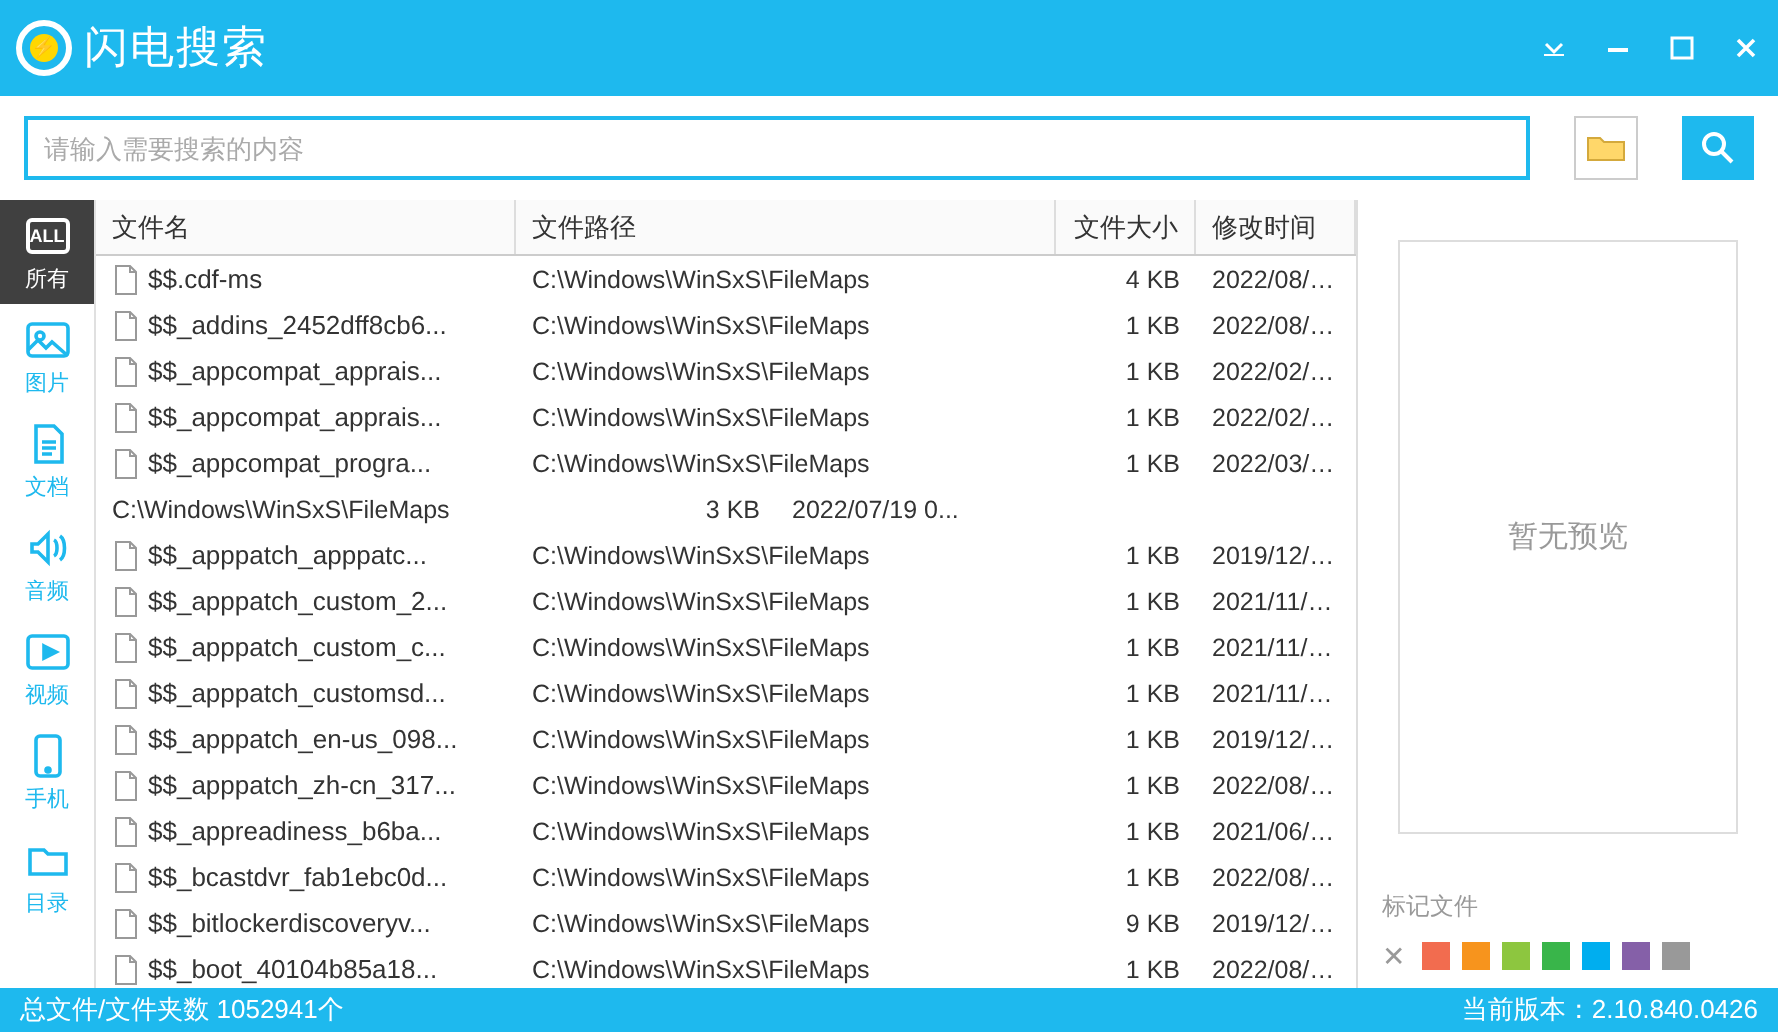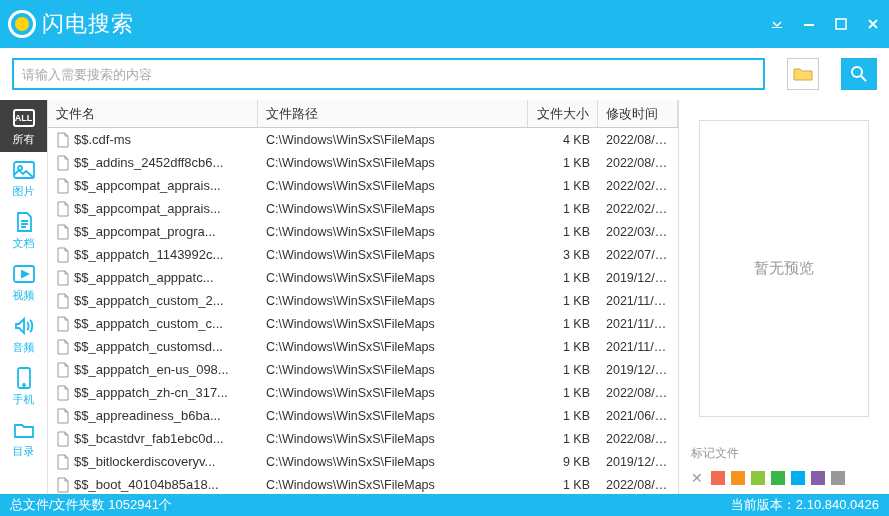--- a/index.html
+++ b/index.html
@@ -124,34 +124,34 @@
         <div class="side-icon">
           <svg width="20" height="22" stroke="currentColor" fill="none" stroke-width="1.8">
             <path d="M4 2h9l4 4v14H4z"></path>
             <path d="M7 10h7M7 13h7M7 16h5"></path>
           </svg>
         </div>
         <div class="side-label">文档</div>
       </div>
       <div class="side-item">
         <div class="side-icon">
+          <svg width="22" height="20" stroke="currentColor" fill="none" stroke-width="1.8">
+            <path d="M3 8h3l5-5v14l-5-5H3zM14 6c2 1 2 7 0 8M17 4c3 2 3 10 0 12"></path>
+          </svg>
+        </div>
+        <div class="side-label">音频</div>
+      </div>
+      <div class="side-item">
+        <div class="side-icon">
           <svg width="24" height="20" stroke="currentColor" fill="none" stroke-width="1.8">
             <rect x="2" y="2" width="20" height="16" rx="2"></rect>
             <path d="M10 7l6 3-6 3z" fill="currentColor"></path>
           </svg>
         </div>
         <div class="side-label">视频</div>
-      </div>
-      <div class="side-item">
-        <div class="side-icon">
-          <svg width="22" height="20" stroke="currentColor" fill="none" stroke-width="1.8">
-            <path d="M3 8h3l5-5v14l-5-5H3zM14 6c2 1 2 7 0 8M17 4c3 2 3 10 0 12"></path>
-          </svg>
-        </div>
-        <div class="side-label">音频</div>
       </div>
       <div class="side-item">
         <div class="side-icon">
           <svg width="16" height="24" stroke="currentColor" fill="none" stroke-width="1.8">
             <rect x="2" y="2" width="12" height="20" rx="2"></rect>
             <circle cx="8" cy="19" r="1" fill="currentColor"></circle>
           </svg>
         </div>
         <div class="side-label">手机</div>
       </div>
@@ -227,27 +227,20 @@
                 <path d="M2 1h7l3 3v11H2z" fill="#fff" stroke="#999"></path>
                 <path d="M9 1v3h3" fill="none" stroke="#999"></path>
               </svg>
               <span>$$_appcompat_progra...</span>
             </div>
             <div class="cell c-path">C:\Windows\WinSxS\FileMaps</div>
             <div class="cell c-size">1 KB</div>
             <div class="cell c-date">2022/03/11 0...</div>
           </div>
           <div class="row">
-            <div class="cell c-name">
-              <svg class="file-ico" viewBox="0 0 14 16">
-                <path d="M2 1h7l3 3v11H2z" fill="#fff" stroke="#999"></path>
-                <path d="M9 1v3h3" fill="none" stroke="#999"></path>
-              </svg>
-              <span>$$_apppatch_1143992c...</span>
-            </div>
             <div class="cell c-path">C:\Windows\WinSxS\FileMaps</div>
             <div class="cell c-size">3 KB</div>
             <div class="cell c-date">2022/07/19 0...</div>
           </div>
           <div class="row">
             <div class="cell c-name">
               <svg class="file-ico" viewBox="0 0 14 16">
                 <path d="M2 1h7l3 3v11H2z" fill="#fff" stroke="#999"></path>
                 <path d="M9 1v3h3" fill="none" stroke="#999"></path>
               </svg>

